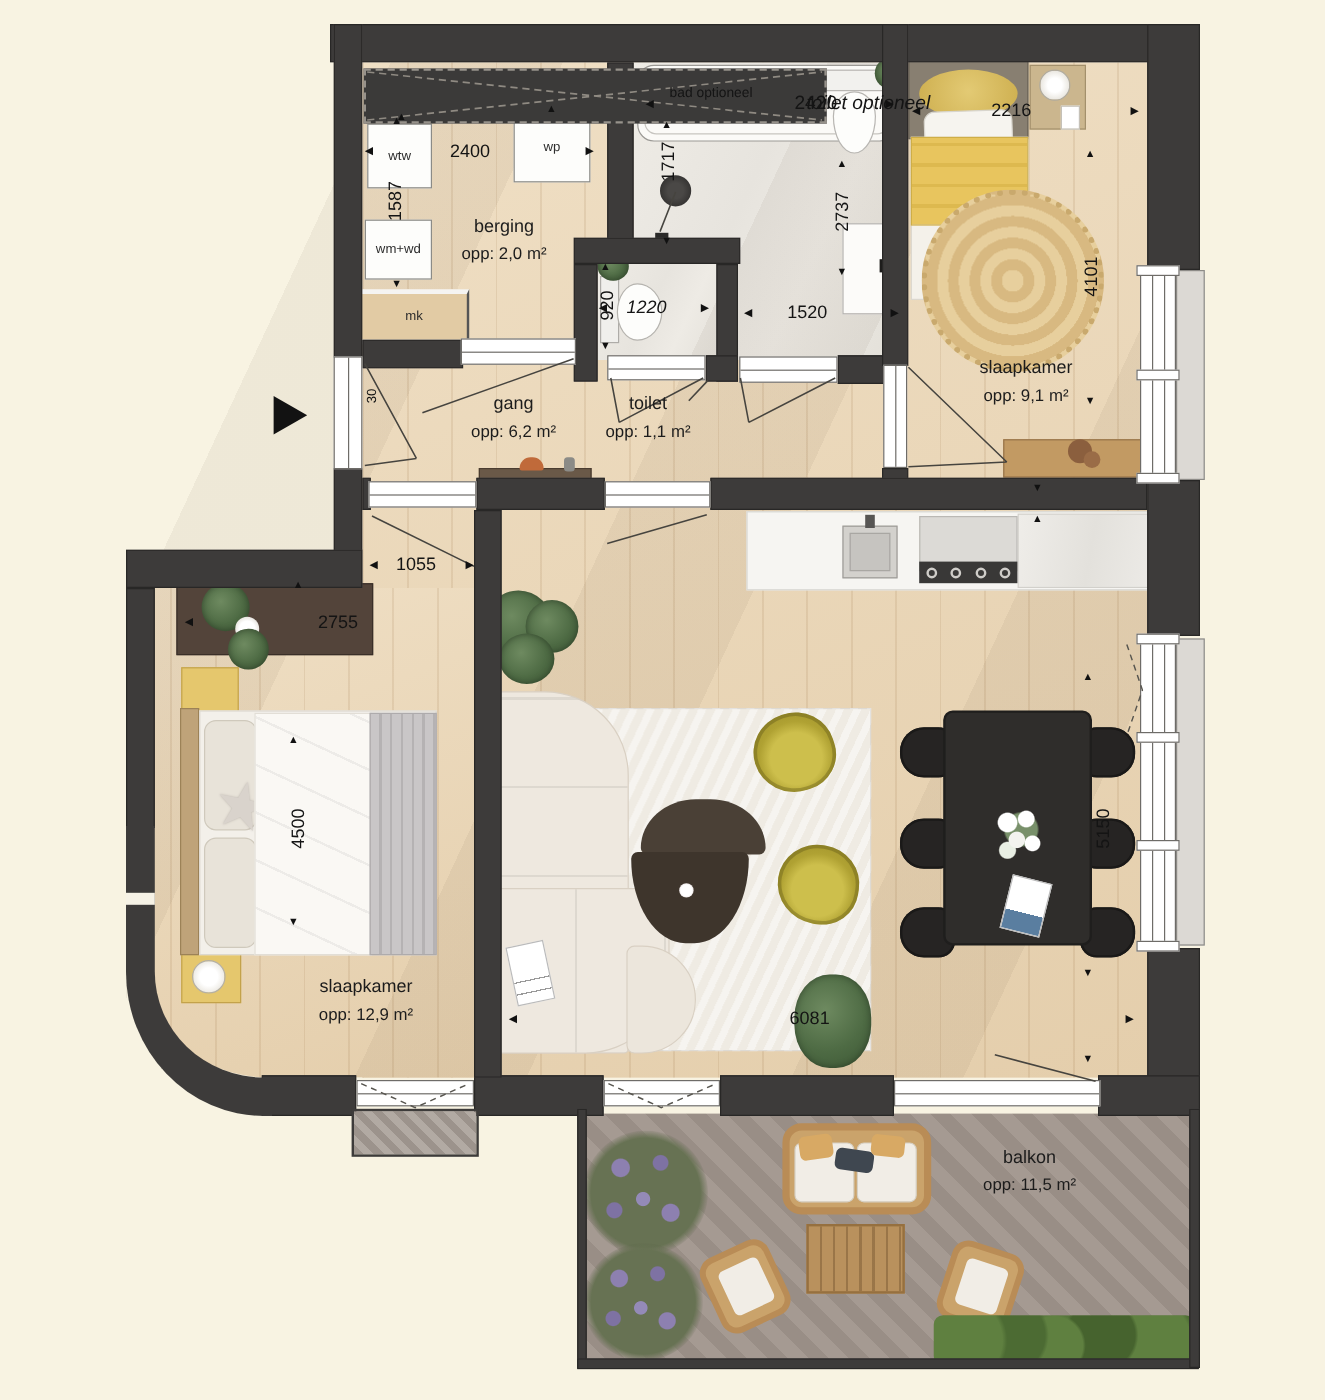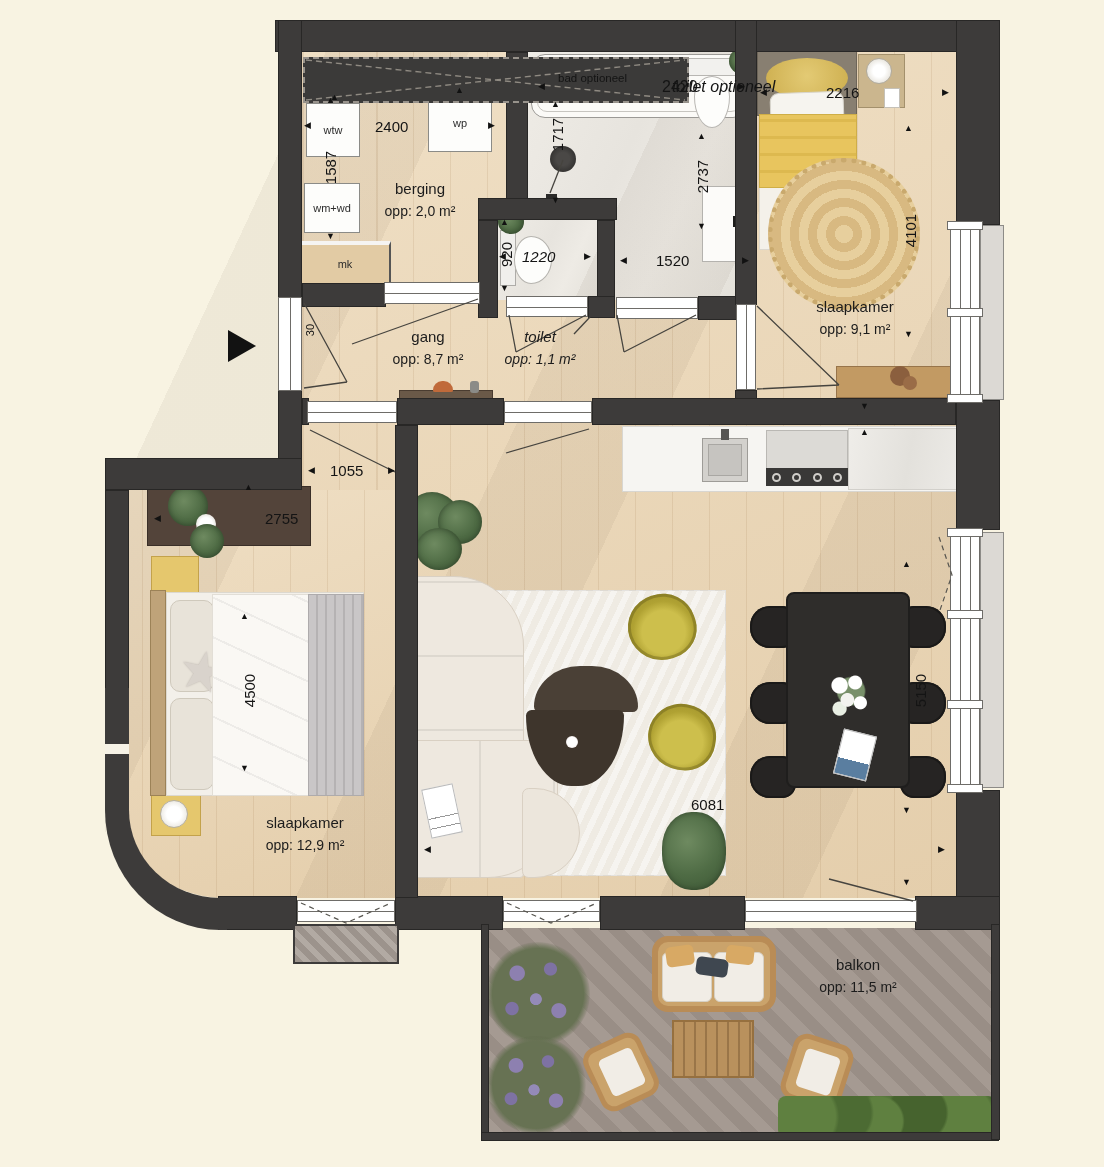--- a/index.html
+++ b/index.html
@@ -255,23 +255,23 @@
   <div class="lbl" style="left:360px;top:178px;width:120px;">
     <div class="l1">berging</div>
     <div class="l2">opp:  2,0 m²</div>
   </div>
   <div class="lbl" style="left:795px;top:296px;width:120px;">
     <div class="l1">slaapkamer</div>
     <div class="l2">opp:  9,1 m²</div>
   </div>
   <div class="lbl" style="left:368px;top:326px;width:120px;">
     <div class="l1">gang</div>
-    <div class="l2">opp:  8,7 m²</div>
-  </div>
-  <div class="lbl" style="left:480px;top:326px;width:120px;font-style:italic;">
+    <div class="l2">opp:  6,2 m²</div>
+  </div>
+  <div class="lbl" style="left:480px;top:326px;width:120px;">
     <div class="l1">toilet</div>
     <div class="l2">opp:  1,1 m²</div>
   </div>
   <div class="lbl" style="left:245px;top:812px;width:120px;">
     <div class="l1">slaapkamer</div>
     <div class="l2">opp:  12,9 m²</div>
   </div>
   <div class="lbl" style="left:798px;top:954px;width:120px;">
     <div class="l1">balkon</div>
     <div class="l2">opp:  11,5 m²</div>
@@ -288,21 +288,21 @@
   <div class="dim vdim" style="left:680px;top:168px;width:44px;">2737</div>
   <div class="dim vdim" style="left:888px;top:222px;width:44px;">4101</div>
   <div class="dim vdim" style="left:489px;top:246px;width:34px;">920</div>
   <div class="dim" style="left:522px;top:248px;font-style:italic;">1220</div>
   <div class="dim" style="left:656px;top:252px;">1520</div>
   <div class="dim vdim" style="left:298px;top:324px;width:24px;font-size:11px;">30</div>
   <div class="dim" style="left:330px;top:462px;">1055</div>
   <div class="dim" style="left:265px;top:510px;">2755</div>
   <div class="dim vdim" style="left:227px;top:682px;width:44px;">4500</div>
   <div class="dim vdim" style="left:898px;top:682px;width:44px;">5150</div>
-  <div class="dim" style="left:658px;top:796px;margin-left:33px;">6081</div>
+  <div class="dim" style="left:658px;top:840px;">6081</div>
 
   <span class="ar" style="left:304px;top:121px;">◀</span>
   <span class="ar" style="left:488px;top:121px;">▶</span>
   <span class="ar" style="left:326px;top:96px;">▲</span>
   <span class="ar" style="left:326px;top:232px;">▼</span>
   <span class="ar" style="left:538px;top:82px;">◀</span>
   <span class="ar" style="left:738px;top:82px;">▶</span>
   <span class="ar" style="left:551px;top:100px;">▲</span>
   <span class="ar" style="left:551px;top:196px;">▼</span>
   <span class="ar" style="left:760px;top:88px;">◀</span>

